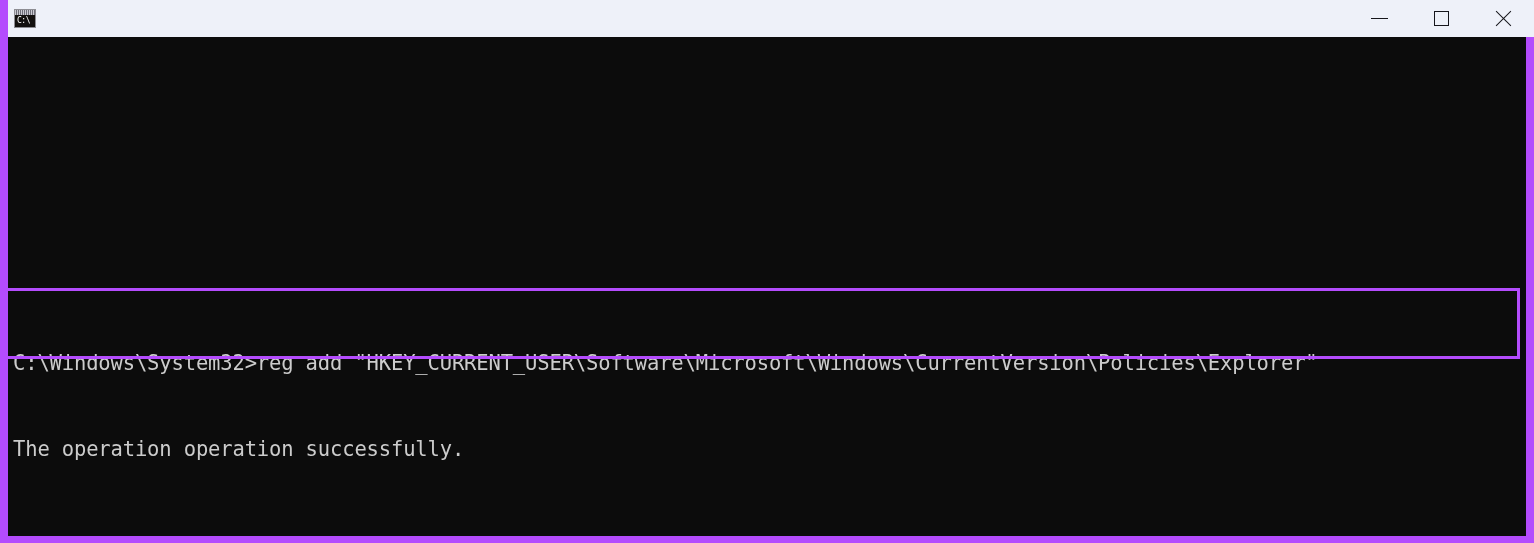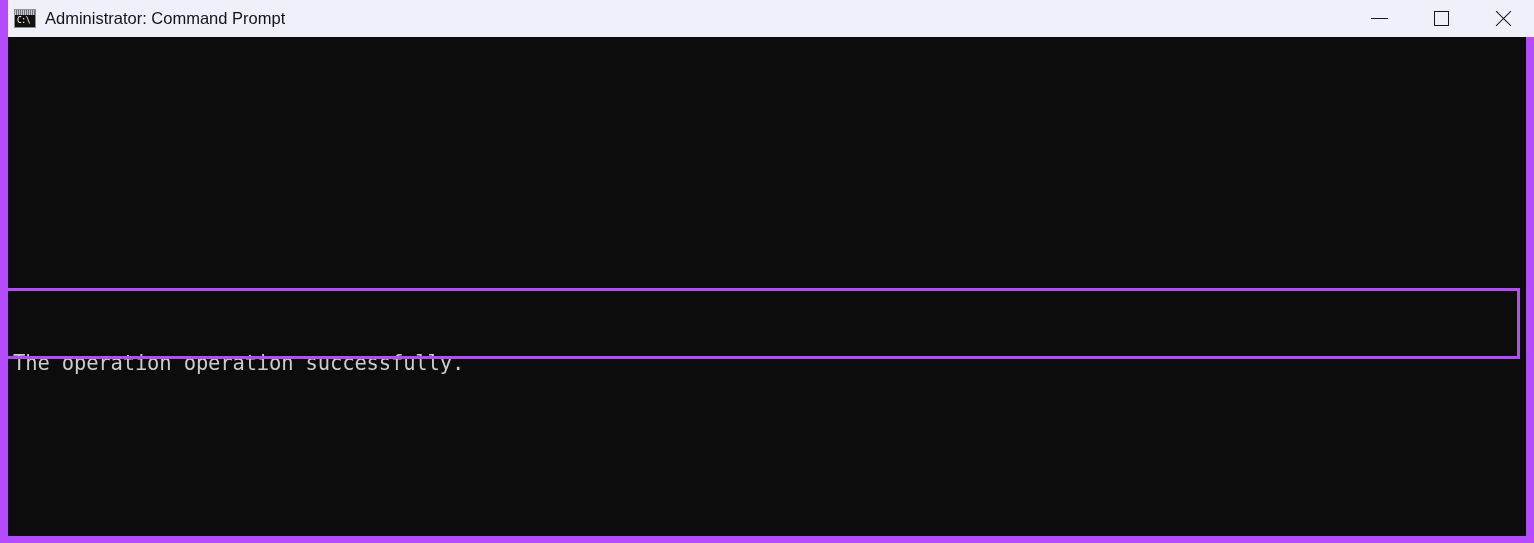--- a/index.html
+++ b/index.html
@@ -181,21 +181,20 @@
 <body>
 
 <div class="window">
 
   <div class="titlebar">
     <div class="title-left">
       <div class="cmd-icon">
         <div class="icon-bar"></div>
         <div class="icon-text">C:\</div>
       </div>
-      <div class="title-text">Administrator: Command Prompt</div>
     </div>
 
     <div class="title-controls">
       <div class="ctl">
         <span class="glyph-min"></span>
       </div>
       <div class="ctl">
         <span class="glyph-max"></span>
       </div>
       <div class="ctl">
@@ -205,20 +204,21 @@
   </div>
 
   <div class="console">
     <div class="term">
 
       <div class="spacer"></div>
 
       
       <div class="block-lines">
         <div class="hl-box" id="hl-box-1"></div>
+        <div class="line">C:\Windows\System32&gt;reg add "HKEY_CURRENT_USER\Software\Microsoft\Windows\CurrentVersion\Policies\Explorer"</div>
         <div class="line">The operation operation successfully.</div>
       </div>
 
       
 
       
       
 
       
 

